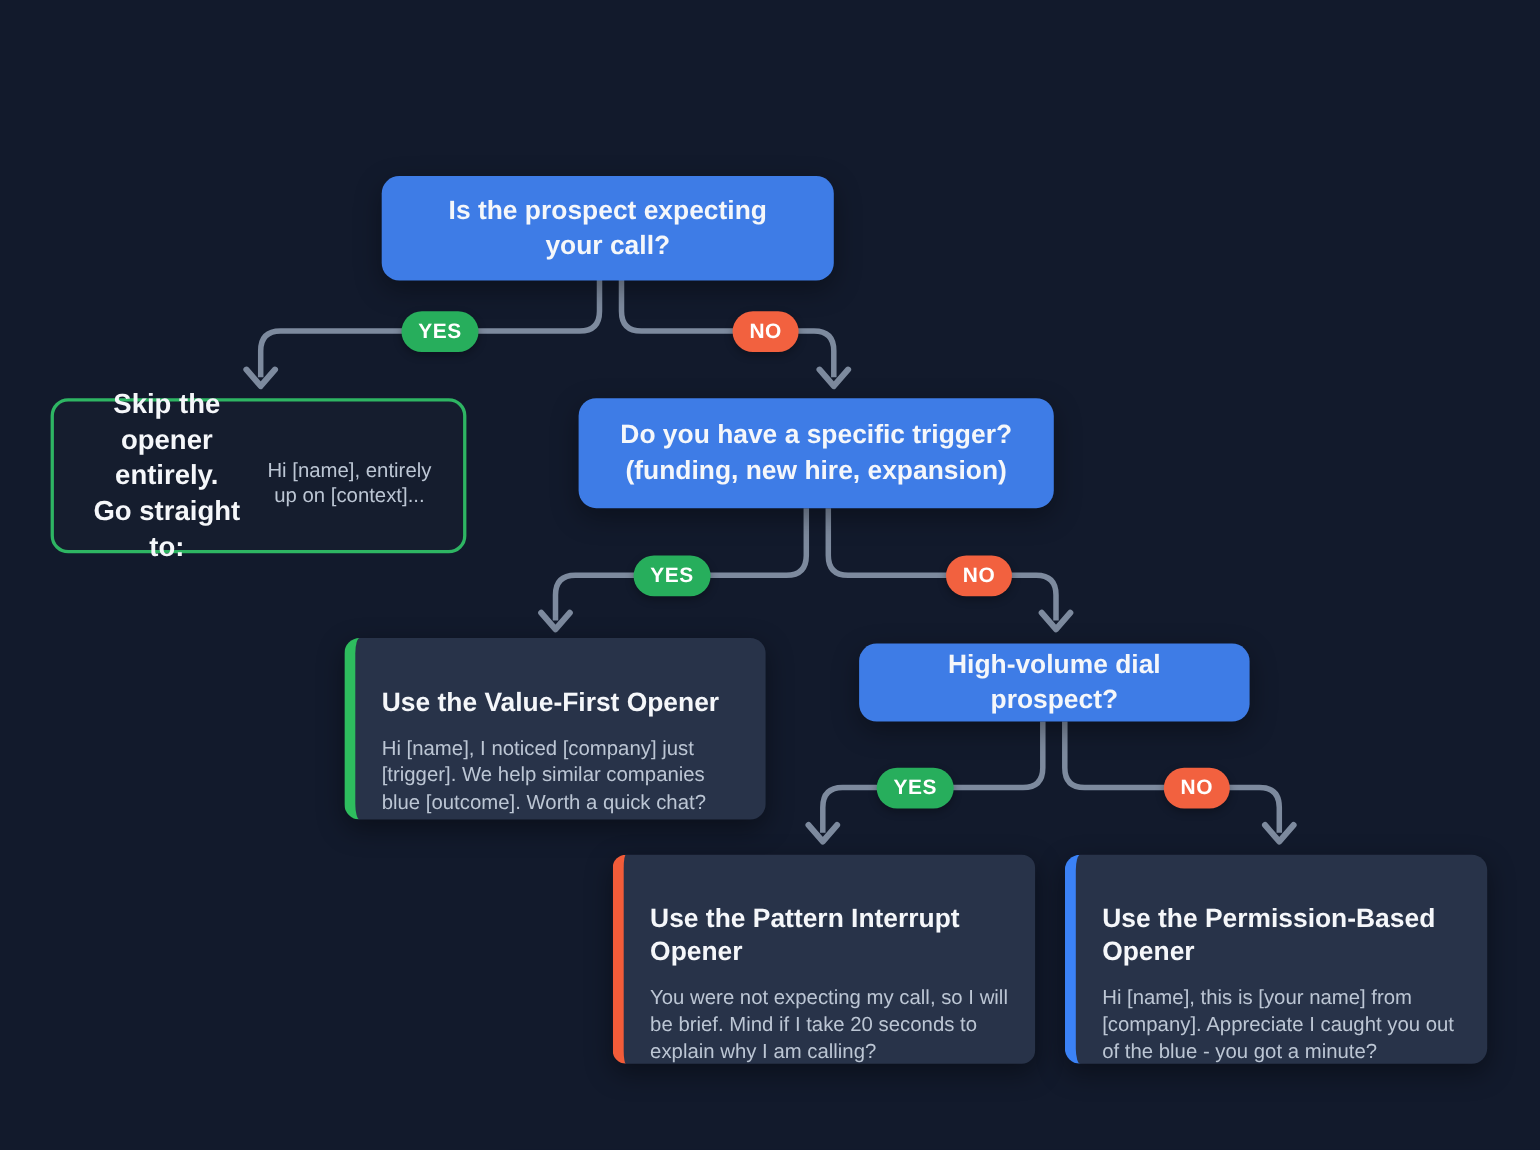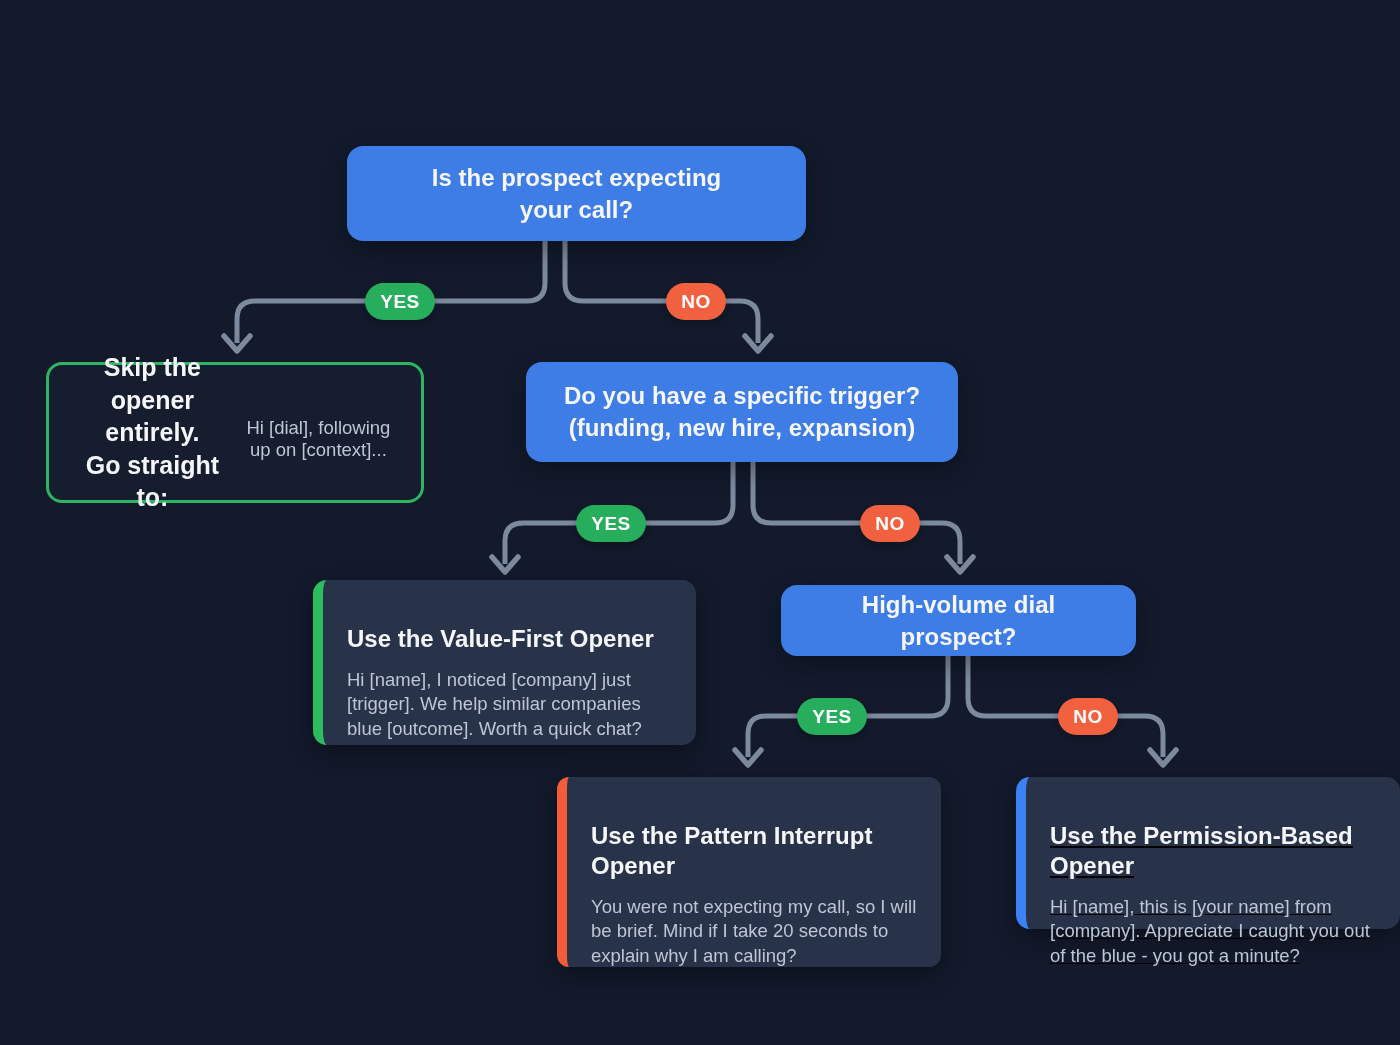--- a/index.html
+++ b/index.html
@@ -16,21 +16,21 @@
     font-size:45px;font-weight:800;letter-spacing:-0.5px;text-shadow:0 3px 4px rgba(0,0,0,.45);}
 
   svg.connectors{position:absolute;left:0;top:0;z-index:1;}
   svg.connectors path.line{fill:none;stroke:var(--connector);stroke-width:5;}
   svg.connectors path.arrow{fill:none;stroke:var(--connector);stroke-width:5.5;stroke-linecap:round;stroke-linejoin:round;}
 
   .qnode{position:absolute;z-index:2;background:var(--accent_blue);border-radius:16px;
     display:flex;align-items:center;justify-content:center;text-align:center;
     color:var(--text_primary);font-weight:700;font-size:24px;line-height:1.32;white-space:pre-line;
     box-shadow:0 8px 24px rgba(0,0,0,.35);padding:10px 20px;}
-  #node-root{left:347px;top:146px;width:459px;height:95px;}
+  #node-root{left:347px;top:160px;width:411px;height:95px;}
   #node-trigger{left:526px;top:362px;width:432px;height:100px;}
   #node-volume{left:781px;top:585px;width:355px;height:71px;}
 
   .badge{position:absolute;z-index:3;height:37px;border-radius:999px;display:flex;align-items:center;
     justify-content:center;color:#fff;font-weight:700;font-size:19px;letter-spacing:.5px;
     box-shadow:0 3px 8px rgba(0,0,0,.3);}
   .badge.yes{background:var(--accent_green);width:70px;}
   .badge.no{background:var(--accent_orange);width:60px;}
   #badge-yes-1{left:365px;top:283px;} #badge-no-1{left:666px;top:283px;}
   #badge-yes-2{left:576px;top:505px;} #badge-no-2{left:860px;top:505px;}
@@ -42,21 +42,21 @@
   .result-heading{color:var(--text_primary);font-weight:700;font-size:25px;line-height:1.3;white-space:pre-line;}
   .result-script{margin-top:12px;color:var(--text_secondary);font-size:18.5px;}
 
   .panel{position:absolute;z-index:2;background:var(--panel);border-radius:14px;
     box-shadow:0 8px 24px rgba(0,0,0,.4);padding:44px 20px 24px 24px;}
   .panel.green{border-left:10px solid var(--strip_green);}
   .panel.orange{border-left:10px solid var(--strip_orange);border-radius:12px;}
   .panel.blue{border-left:10px solid var(--strip_blue);}
   #panel-value-first{left:313px;top:580px;width:383px;height:165px;}
   #panel-pattern-interrupt{left:557px;top:777px;width:384px;height:190px;}
-  #panel-permission-based{left:1016px;top:777px;width:384px;height:152px;text-decoration:underline;}
+  #panel-permission-based{left:968px;top:777px;width:384px;height:190px;}
   .panel-title{color:var(--text_primary);font-weight:700;font-size:24px;line-height:1.25;}
   .panel-script{margin-top:14px;color:var(--text_secondary);font-size:18.5px;line-height:1.32;}
 </style>
 </head>
 <body>
 
 <div class="canvas">
 
 
   <svg class="connectors" width="1400" height="1045" viewBox="0 0 1400 1045">
@@ -79,21 +79,21 @@
 
   <div class="qnode" id="node-root">Is the prospect expecting
 your call?</div>
 
   <div class="badge yes" id="badge-yes-1">YES</div>
   <div class="badge no" id="badge-no-1">NO</div>
 
   <div class="result-box">
     <div class="result-heading">Skip the opener entirely.
 Go straight to:</div>
-    <div class="result-script">Hi [dial], following up on [context]...</div>
+    <div class="result-script">Hi [name], entirely up on [context]...</div>
   </div>
 
   <div class="qnode" id="node-trigger">Do you have a specific trigger?
 (funding, new hire, expansion)</div>
 
   <div class="badge yes" id="badge-yes-2">YES</div>
   <div class="badge no" id="badge-no-2">NO</div>
 
   <div class="panel green" id="panel-value-first">
     <div class="panel-title">Use the Value-First Opener</div>

